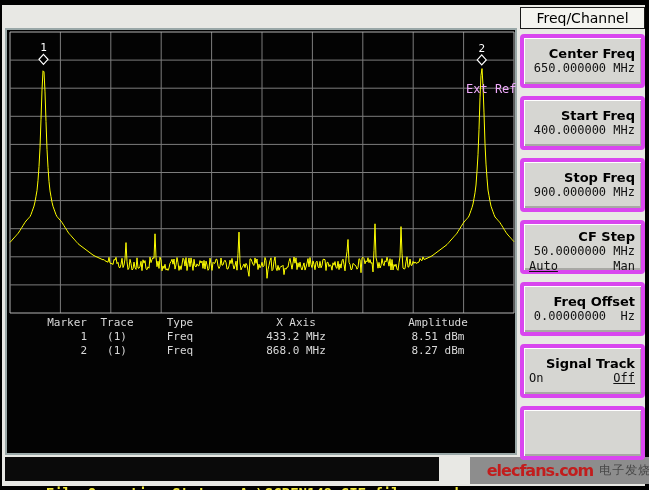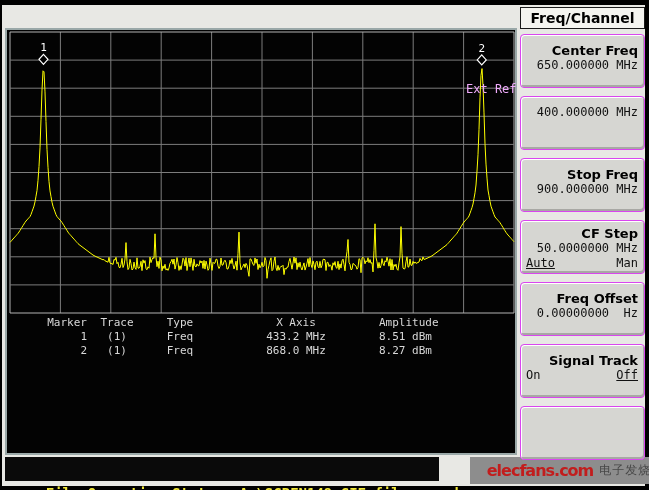--- a/index.html
+++ b/index.html
@@ -12,39 +12,39 @@
   .display svg{position:absolute;left:2px;top:1px;}
   .ext-ref{position:absolute;left:459px;top:52px;color:#f0abfc;font-family:"DejaVu Sans Mono",monospace;
            font-size:12px;white-space:pre;z-index:3;}
   .mtable{position:absolute;left:0;top:286px;width:508px;color:#d8d8d8;
           font-family:"DejaVu Sans Mono",monospace;font-size:11px;line-height:14px;}
   .mrow{display:flex;white-space:pre;}
   .mrow .c1{width:80px;text-align:right;}
   .mrow .c2{width:60px;text-align:center;}
   .mrow .c3{width:66px;text-align:center;}
   .mrow .c4{width:166px;text-align:center;}
-  .mrow .c5{flex:1;text-align:left;padding-right:18px;}
+  .mrow .c5{flex:1;text-align:center;padding-right:18px;}
 
   
   .status{position:absolute;left:3px;top:452px;width:434px;height:24px;background:#0a0a0a;
           color:#f2e838;font-family:"DejaVu Sans Mono",monospace;font-weight:bold;font-size:14px;
           line-height:24px;padding-left:7px;box-sizing:border-box;white-space:pre;}
   .watermark{position:absolute;left:432px;top:452px;width:211px;height:27px;background:#8d8d8d;
              display:flex;align-items:center;justify-content:center;gap:6px;margin-left:36px;}
   .watermark .logo{color:#c21d1d;font-weight:bold;font-size:16px;letter-spacing:-1px;
                    font-family:"DejaVu Sans",sans-serif;}
   .watermark .cjk{color:#474747;font-size:12px;letter-spacing:1px;}
 
   
   .menu{position:absolute;left:518px;top:2px;width:125px;}
   .menu-title{height:20px;background:#f4f4f0;border:1px solid #1a1a1a;text-align:center;
-              font-weight:bold;font-size:14px;line-height:20px;color:#000;
+              font-weight:normal;font-size:14px;line-height:20px;color:#000;
               font-family:"DejaVu Sans",sans-serif;}
   .btns{margin-top:5px;display:flex;flex-direction:column;gap:8px;}
-  .btn{height:54px;background:#d6d6d2;border:1px solid #d946ef;border-radius:4px;box-sizing:border-box;
+  .btn{height:54px;background:#d6d6d2;border:4px solid #d946ef;border-radius:4px;box-sizing:border-box;
        box-shadow:inset 1px 1px 0 #ffffff, inset -1px -2px 0 #a8a8a4;
        display:flex;flex-direction:column;justify-content:flex-start;
        padding:8px 6px 3px 5px;cursor:pointer;}
   .btn .bl{text-align:right;font-weight:bold;font-size:13px;color:#000;line-height:15px;
            font-family:"DejaVu Sans",sans-serif;}
   .btn .bv{text-align:right;font-size:12px;color:#111;line-height:15px;white-space:pre;
            font-family:"DejaVu Sans Mono",monospace;}
   .btn .baux{display:flex;justify-content:space-between;font-size:12px;color:#111;line-height:15px;
              font-family:"DejaVu Sans Mono",monospace;}
   .u{text-decoration:underline;text-align:center;}
@@ -125,20 +125,21 @@
   <div class="menu">
     <div class="menu-title">Freq/Channel</div>
     <div class="btns">
 
       <div class="btn">
         <span class="bl">Center Freq</span>
         <span class="bv">650.000000 MHz</span>
       </div>
 
       <div class="btn">
+        <span class="bl">Start Freq</span>
         <span class="bv">400.000000 MHz</span>
       </div>
 
       <div class="btn">
         <span class="bl">Stop Freq</span>
         <span class="bv">900.000000 MHz</span>
       </div>
 
       <div class="btn" style="padding-top:5px;">
         <span class="bl">CF Step</span>

